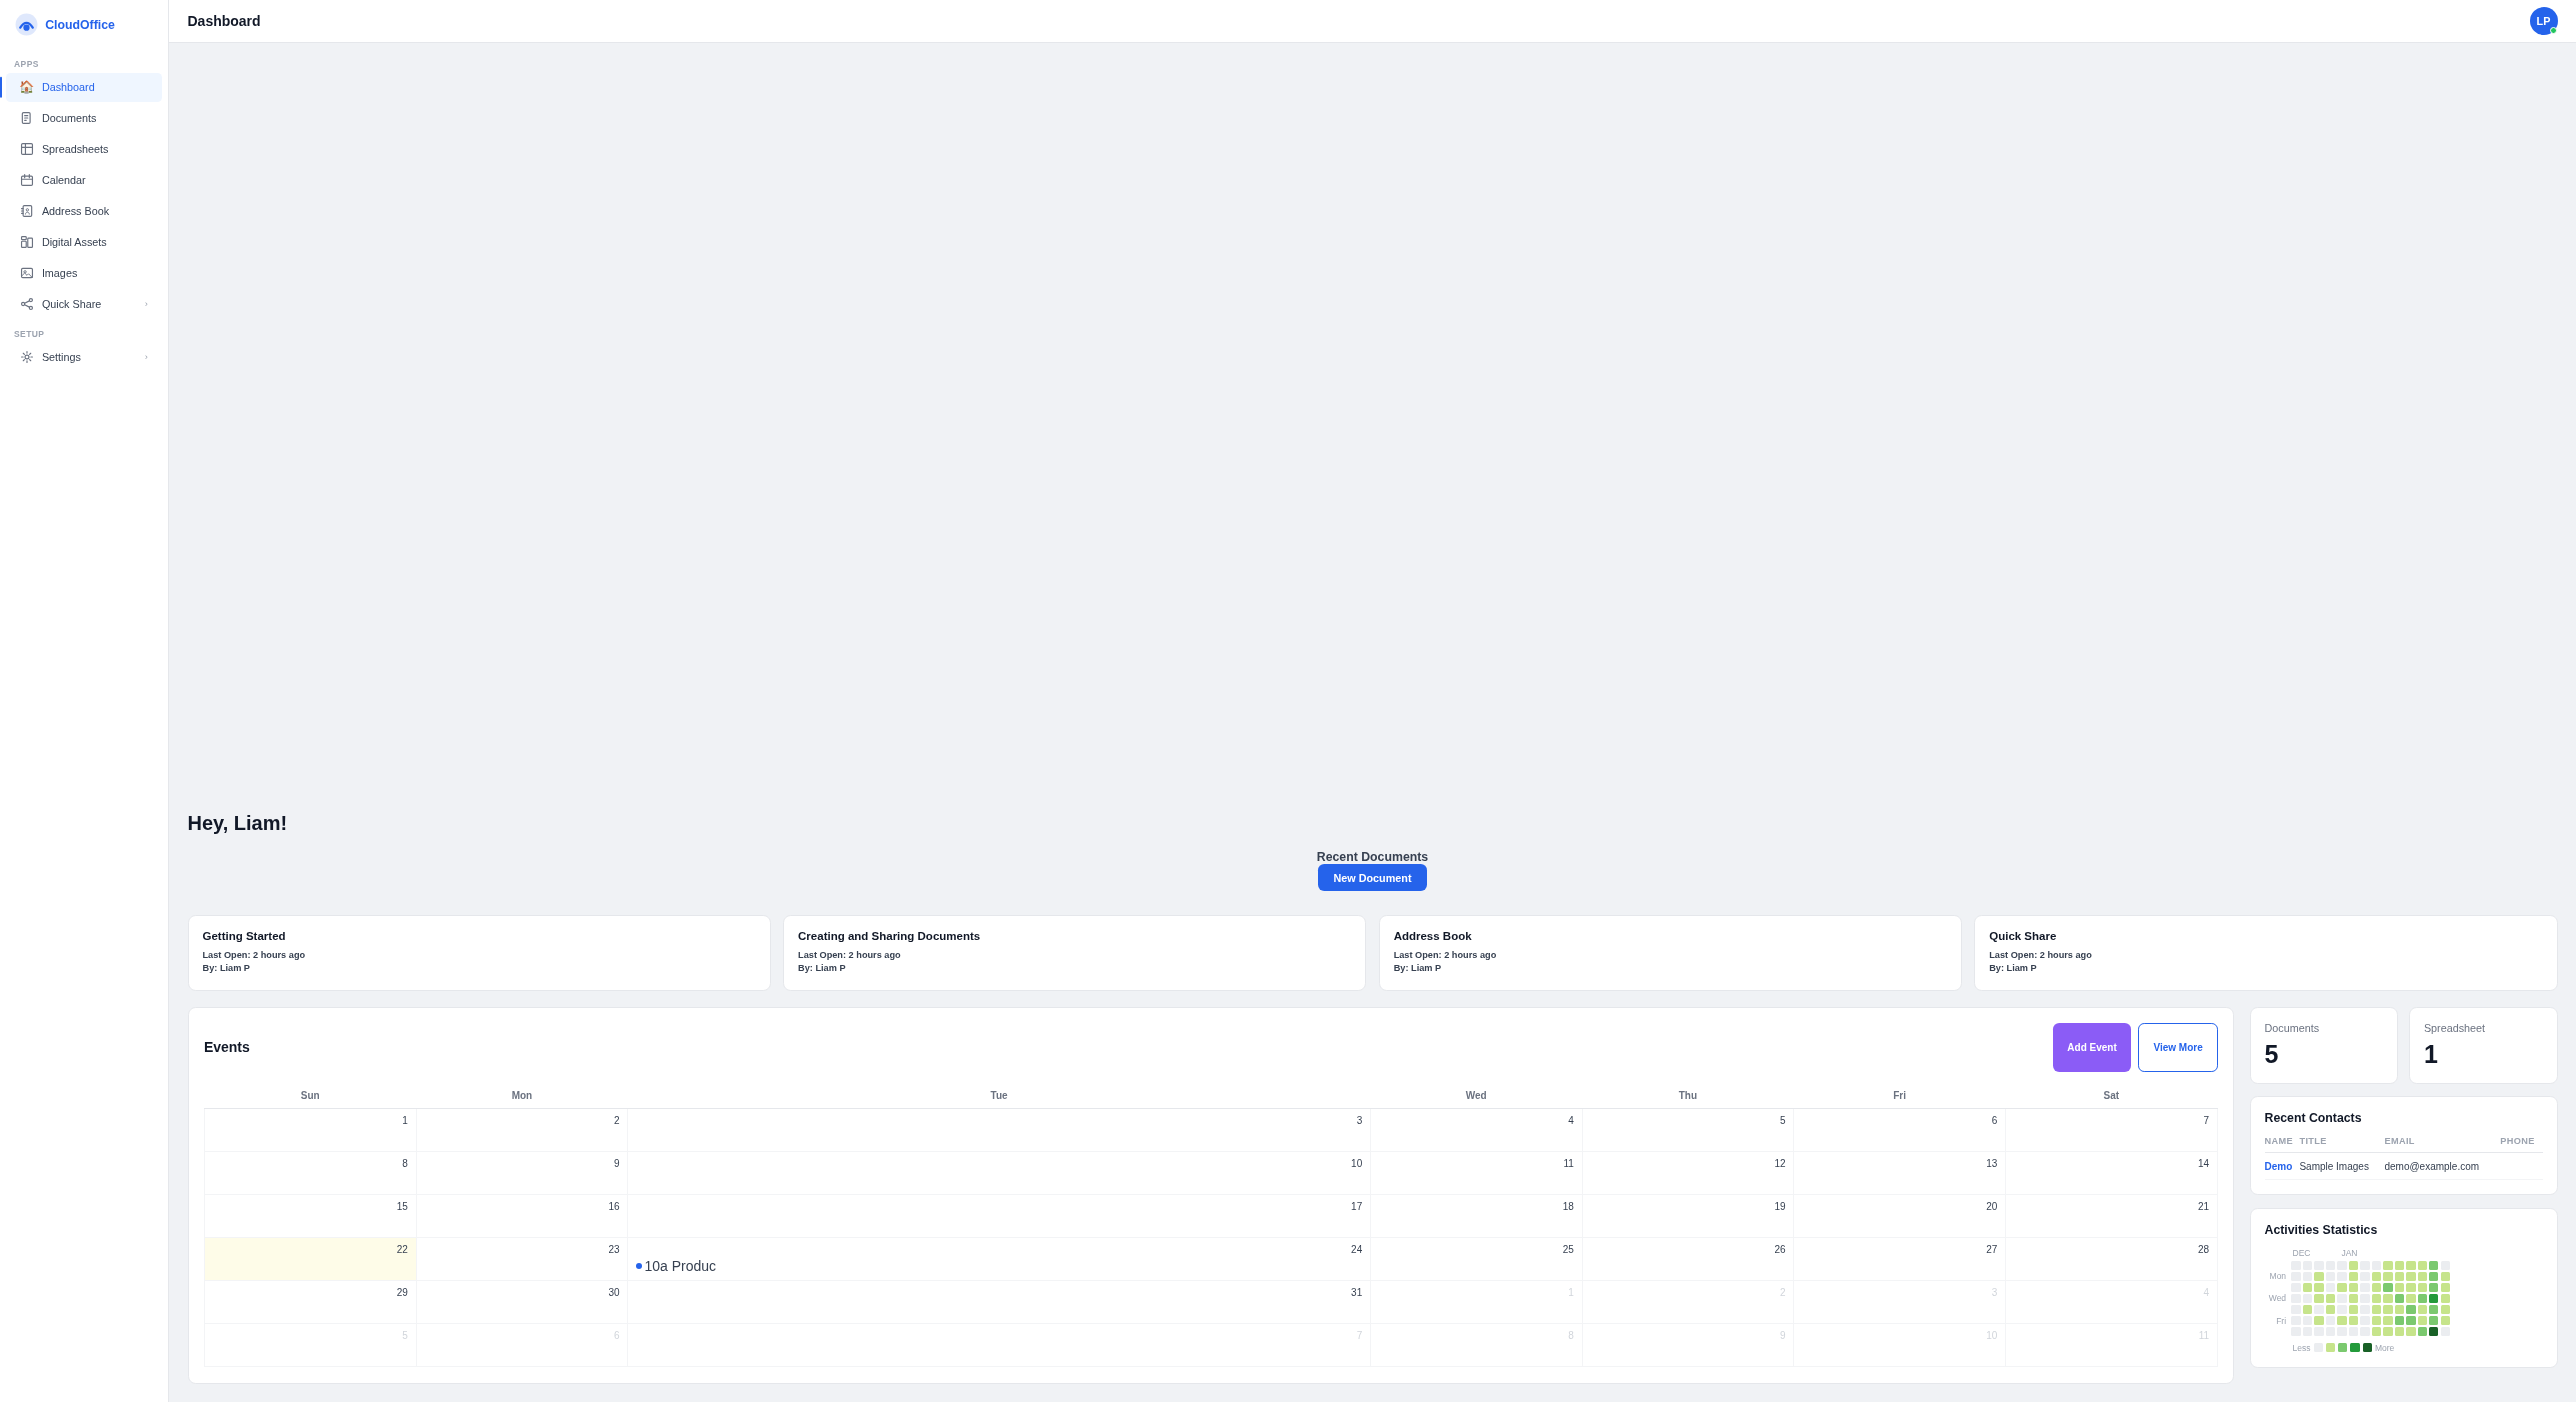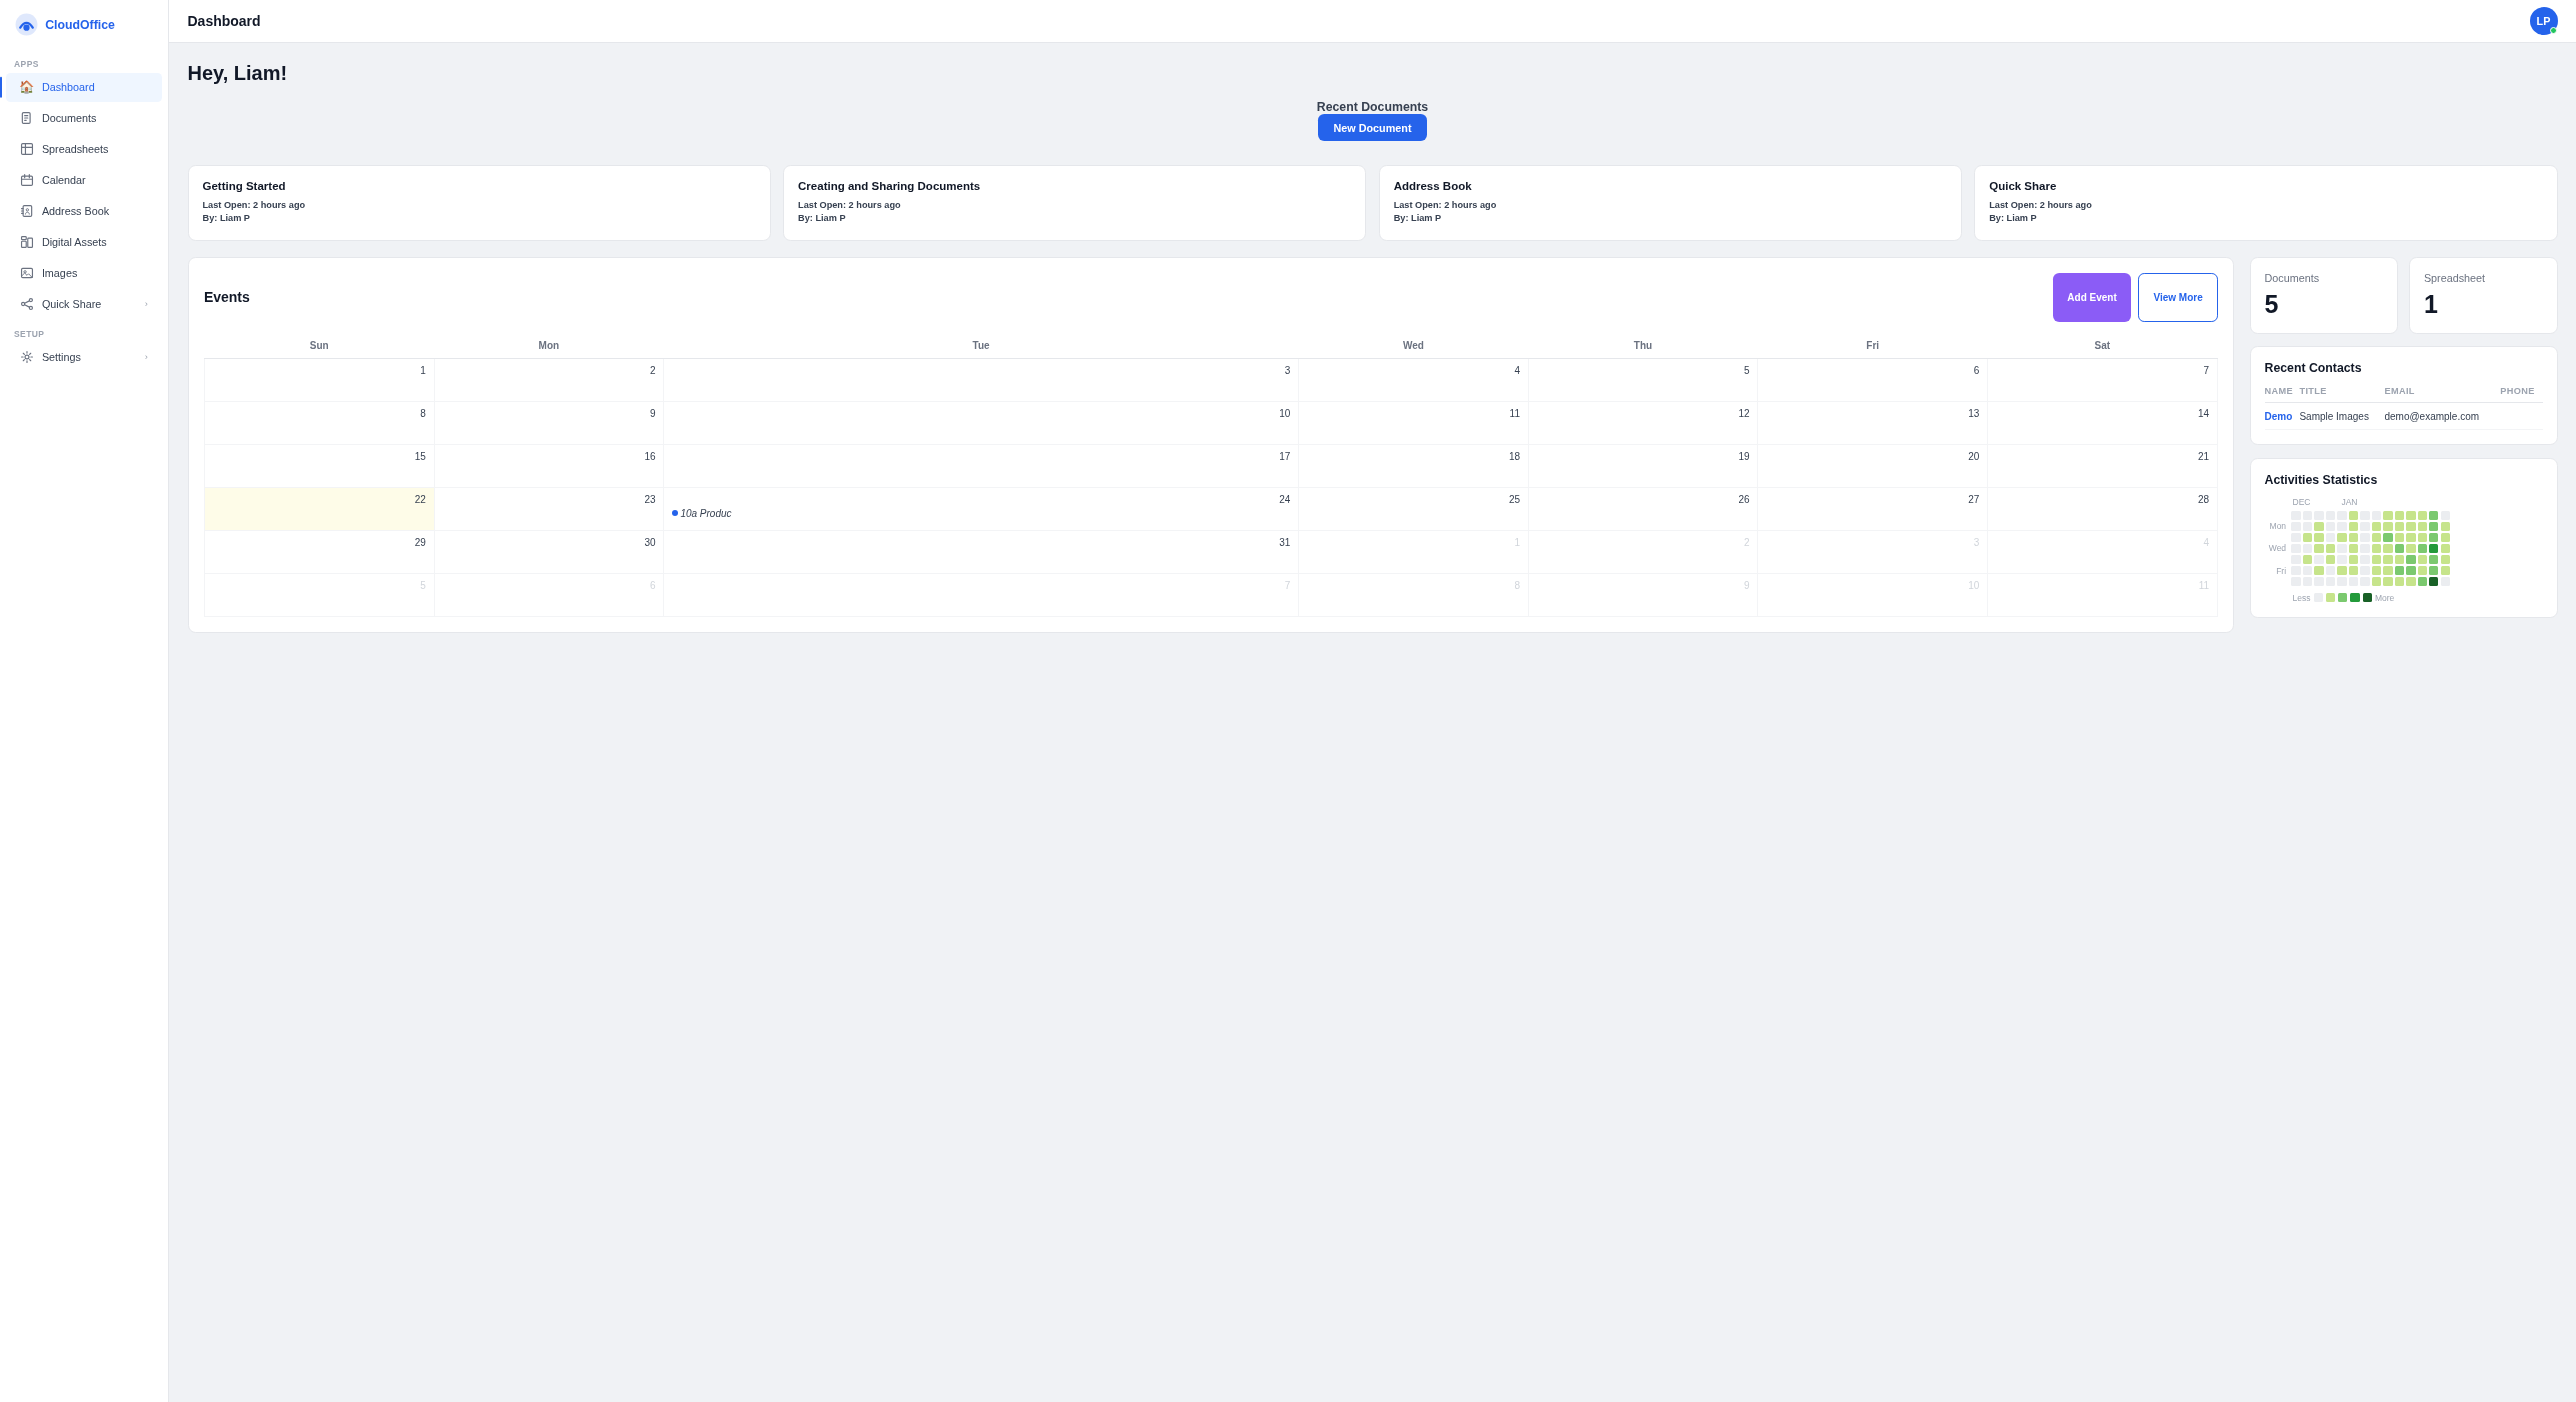--- a/index.html
+++ b/index.html
@@ -20,21 +20,21 @@
     
     .main { flex: 1; display: flex; flex-direction: column; overflow: hidden; }
 
     
     .header { background: #fff; border-bottom: 0.8px solid #e5e7eb; padding: 0 18.5px; height: 43px; display: flex; align-items: center; justify-content: space-between; }
     .header-title { font-size: 14px; font-weight: 600; color: #111827; }
     .avatar { width: 28px; height: 28px; background: #2563eb; border-radius: 50%; display: flex; align-items: center; justify-content: center; color: #fff; font-weight: 700; font-size: 10.8px; position: relative; }
     .avatar-dot { position: absolute; bottom: 0.8px; right: 0.8px; width: 7px; height: 7px; background: #22c55e; border-radius: 50%; border: 1.5px solid #fff; }
 
     
-    .content { flex: 1; overflow-y: auto; padding: 18.5px; display: flex; flex-direction: column; gap: 15.4px; }
+    .content { flex: 1; overflow-y: auto; padding: 18.5px; display: flex; flex-direction: column; gap: 15.4px; justify-content: flex-end; }
 
     .greeting { font-size: 20px; font-weight: 700; color: #111827; }
 
     
     .section-header { display: flex; align-items: center; justify-content: space-between; margin-bottom: 24px; flex-direction: column; }
     .section-title { font-size: 12.3px; font-weight: 600; color: #374151; }
     .btn-primary { background: #2563eb; color: #fff; border: none; border-radius: 6.2px; padding: 7.7px 15.4px; font-size: 10.8px; font-weight: 600; cursor: pointer; }
     .btn-secondary { background: #8b5cf6; color: #fff; border: none; border-radius: 6.2px; padding: 6.2px 14px; font-size: 10px; font-weight: 600; cursor: pointer; }
     .btn-outline { background: #fff; color: #2563eb; border: 1.5px solid #2563eb; border-radius: 6.2px; padding: 18px 14px; font-size: 10px; font-weight: 700; cursor: pointer; }
 
@@ -51,21 +51,21 @@
     .calendar-card { background: #fff; border: 0.8px solid #e5e7eb; border-radius: 7.7px; padding: 15.4px; }
     .calendar-header { display: flex; align-items: center; justify-content: space-between; margin-bottom: 12.3px; }
     .calendar-title { font-size: 14px; font-weight: 700; color: #111827; }
     .calendar-btns { display: flex; gap: 7.7px; }
     .calendar-grid { width: 100%; border-collapse: collapse; }
     .calendar-grid th { text-align: center; font-size: 10px; font-weight: 600; color: #6b7280; padding: 6.2px 3.1px; border-bottom: 0.8px solid #e5e7eb; }
     .calendar-grid td { text-align: right; font-size: 10px; color: #374151; padding: 6.2px 7.7px; height: 43px; vertical-align: top; border: 0.8px solid #f3f4f6; }
     .calendar-grid td.today { background: #fefce8; }
     .calendar-grid td.other-month { color: #d1d5db; }
     .event-dot { display: inline-block; width: 6.2px; height: 6.2px; background: #2563eb; border-radius: 50%; margin-right: 2.3px; }
-    .event-label { font-size: 10px; color: #374151; display: flex; align-items: center; margin-top: 3.1px; font-style: italic; }
+    .event-label { font-size: 14px; color: #374151; display: flex; align-items: center; margin-top: 3.1px; }
 
     
     .right-panel { display: flex; flex-direction: column; gap: 12.3px; }
 
     
     .stats-row { display: grid; grid-template-columns: 1fr 1fr; gap: 10.8px; }
     .stat-card { background: #fff; border: 0.8px solid #e5e7eb; border-radius: 7.7px; padding: 14px; }
     .stat-label { font-size: 10.8px; color: #6b7280; font-weight: 500; margin-bottom: 6.2px; }
     .stat-value { font-size: 25px; font-weight: 700; color: #111827; }
 

